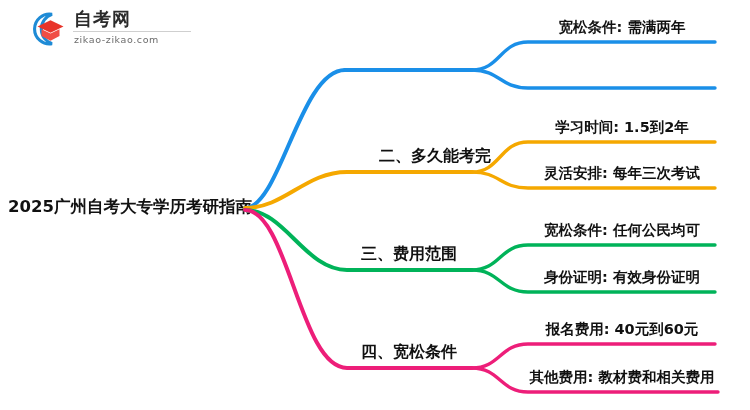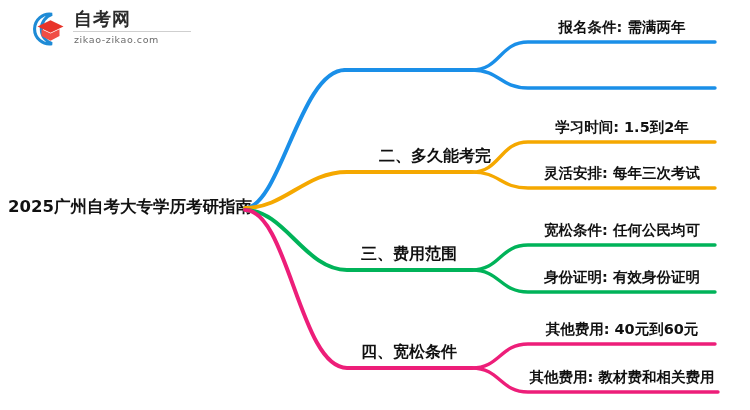--- a/index.html
+++ b/index.html
@@ -150,24 +150,24 @@
       <path d="M245,210 C288,210 300,368 347,368 L472,368" fill="none" stroke="#ED1E79" stroke-width="4" stroke-linecap="round"></path>
       <path d="M472,368 C500,368 500,344 528,344 L715,344" fill="none" stroke="#ED1E79" stroke-width="3.4" stroke-linecap="round"></path>
       <path d="M472,368 C500,368 500,392 528,392 L718,392" fill="none" stroke="#ED1E79" stroke-width="3.4" stroke-linecap="round"></path>
     </g>
   </svg>
 
   <div class="branch-label" style="left:343px; top:146px; width:128px;margin-left:28px;">二、多久能考完</div>
   <div class="branch-label" style="left:345px; top:244px; width:128px;">三、费用范围</div>
   <div class="branch-label" style="left:345px; top:342px; width:128px;">四、宽松条件</div>
 
-  <div class="leaf-label" style="left:528px; top:18px; width:188px;">报名条件: 需满两年</div>
+  <div class="leaf-label" style="left:528px; top:18px; width:188px;">宽松条件: 需满两年</div>
 
   <div class="leaf-label" style="left:528px; top:118px; width:188px;">学习时间: 1.5到2年</div>
   <div class="leaf-label" style="left:528px; top:164px; width:188px;">灵活安排: 每年三次考试</div>
 
   <div class="leaf-label" style="left:528px; top:221px; width:188px;">宽松条件: 任何公民均可</div>
   <div class="leaf-label" style="left:528px; top:268px; width:188px;">身份证明: 有效身份证明</div>
 
-  <div class="leaf-label" style="left:528px; top:320px; width:188px;">其他费用: 40元到60元</div>
+  <div class="leaf-label" style="left:528px; top:320px; width:188px;">报名费用: 40元到60元</div>
   <div class="leaf-label" style="left:524px; top:368px; width:196px;">其他费用: 教材费和相关费用</div>
 
 </div>
 
 </body></html>

